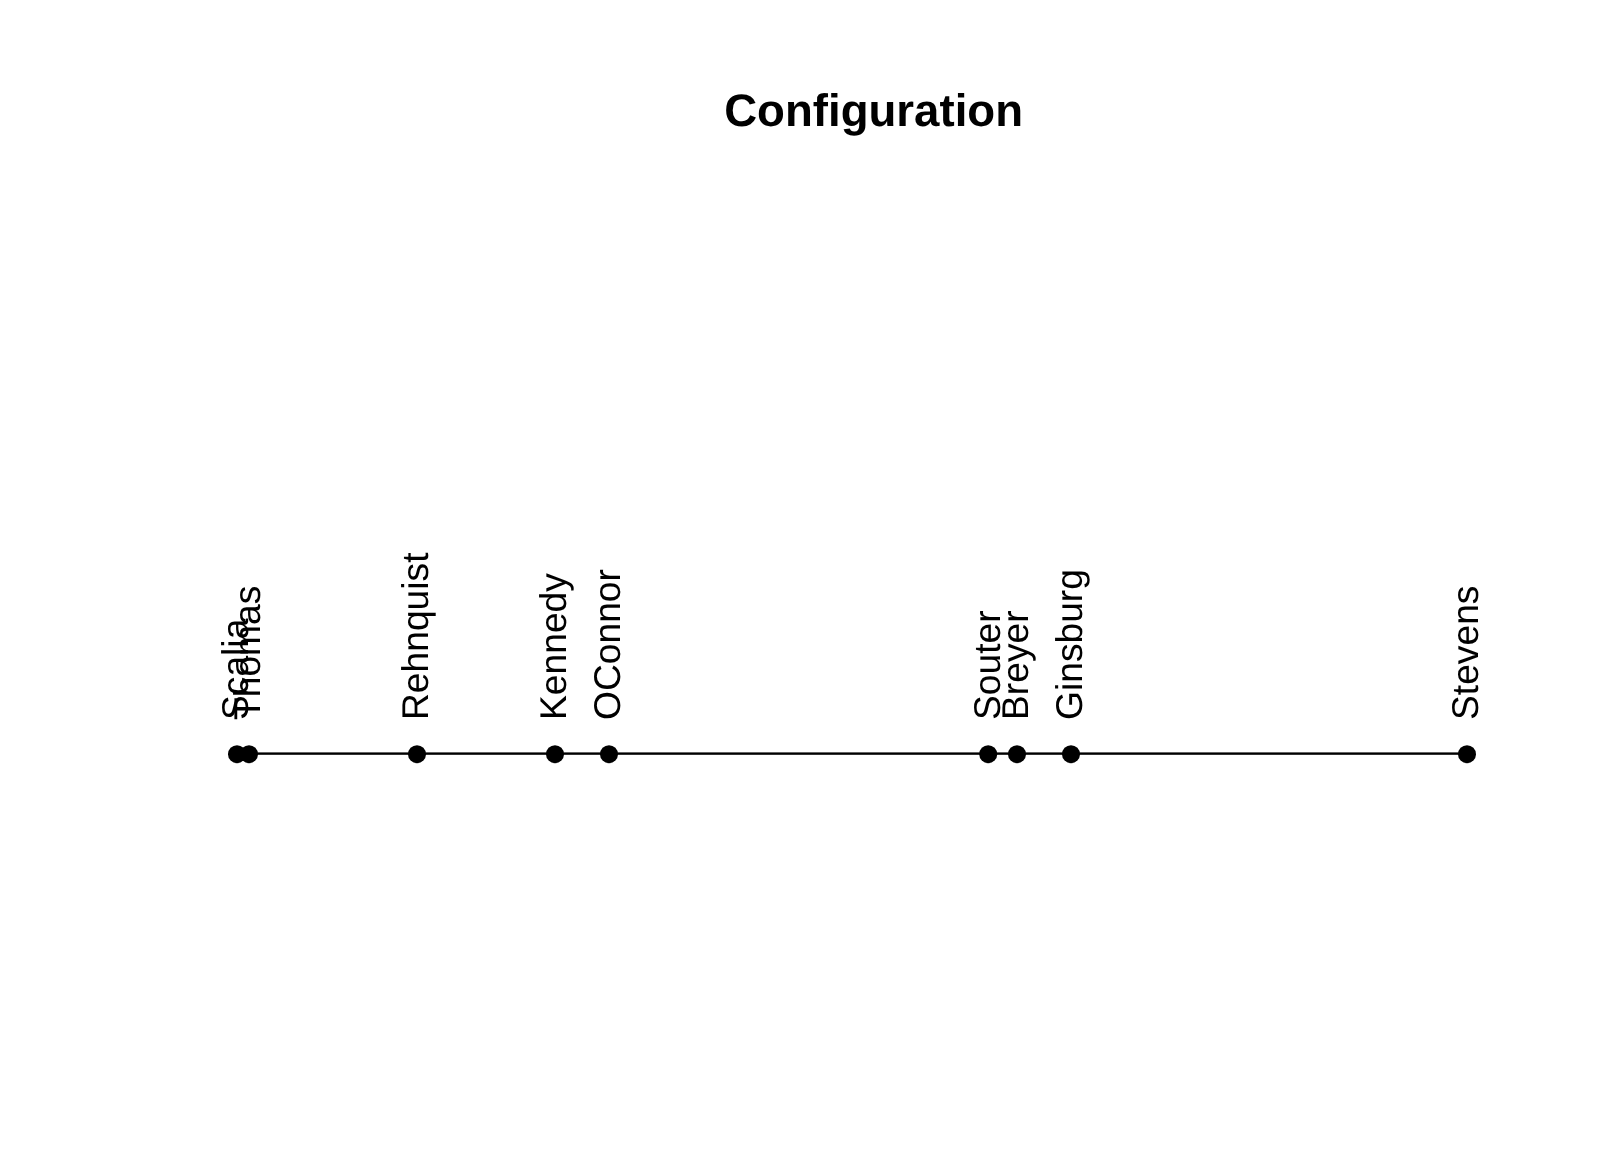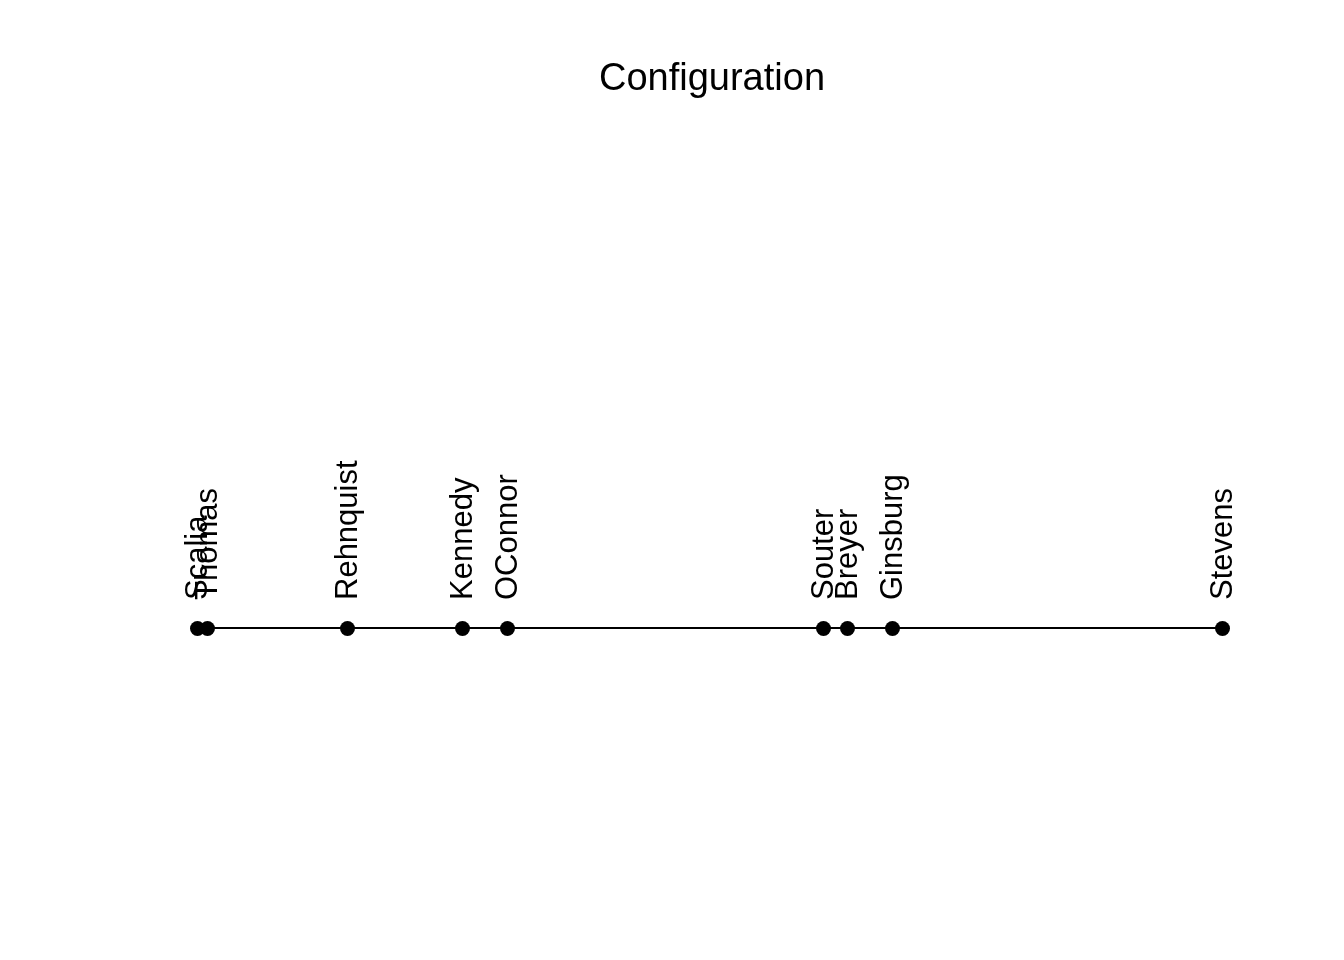--- a/index.html
+++ b/index.html
@@ -14,24 +14,24 @@
     background: #ffffff;
     overflow: hidden;
     font-family: "Liberation Sans", "DejaVu Sans", sans-serif;
     color: #000000;
   }
   .plot-title {
     position: absolute;
     top: 58px;
     left: 712px;
     transform: translateX(-50%);
-    margin: 0;
+    margin: 16px;
     font-size: 38px;
     line-height: 1;
-    font-weight: normal;
+    font-weight: bold;
     white-space: nowrap;
   }
   .axis-line {
     position: absolute;
     height: 2px;
     background: #000000;
   }
   .dot {
     position: absolute;
     width: 15px;

